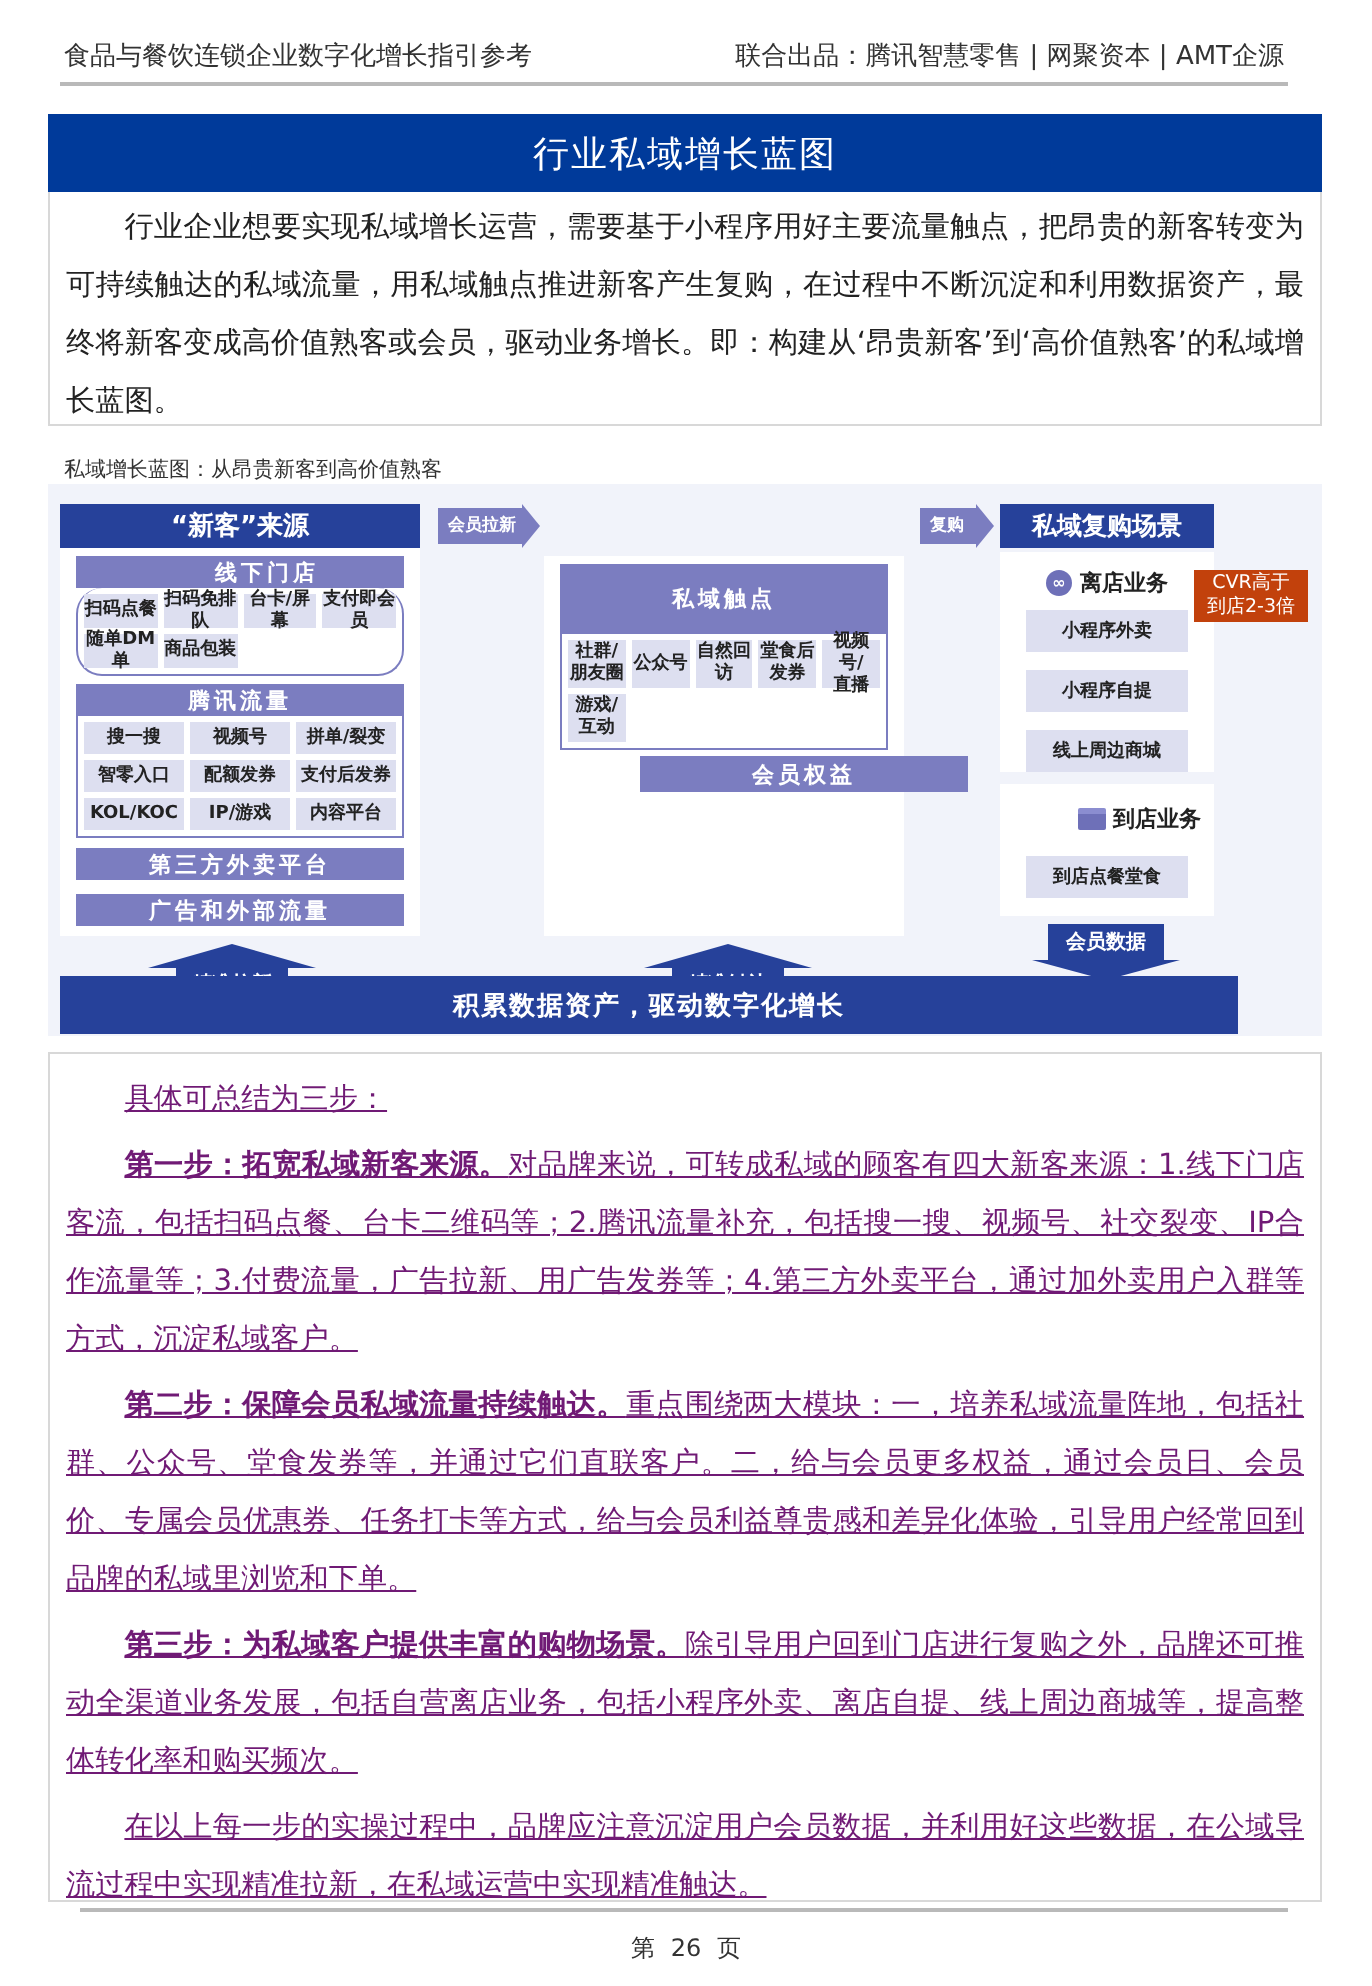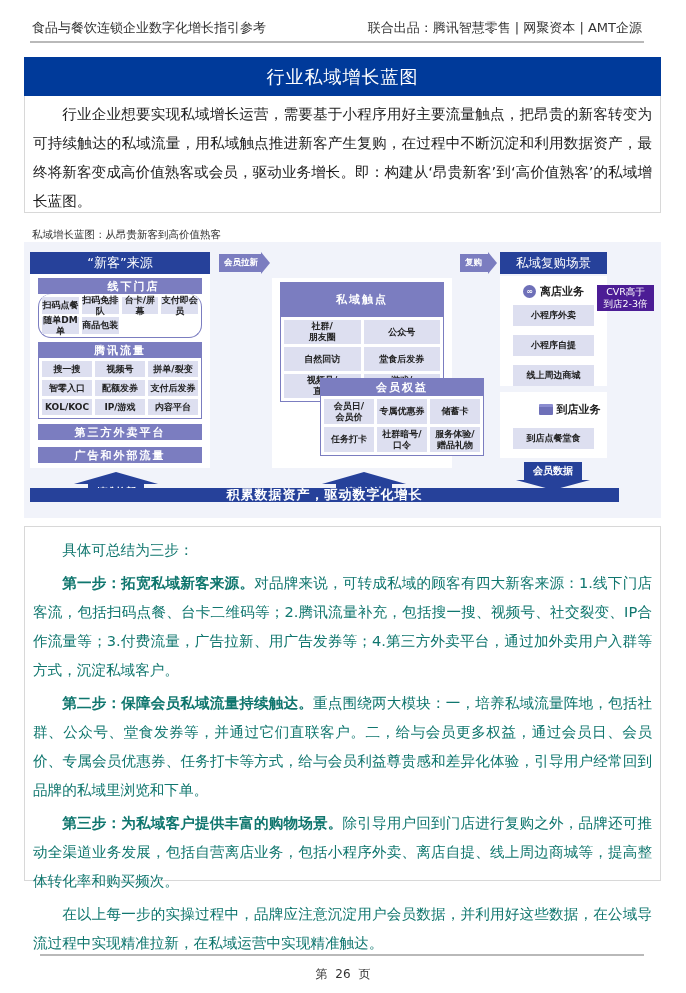--- a/index.html
+++ b/index.html
@@ -11,46 +11,46 @@
 
   .banner { position: absolute; left: 24px; top: 57px; width: 637px; height: 39px; background: #003a9a; color: #fff; font-size: 18px; display: flex; align-items: center; justify-content: center; letter-spacing: 1px; }
 
   .intro { position: absolute; left: 24px; top: 96px; width: 637px; height: 117px; border: 1px solid #d8d8d8; border-top: none; padding: 3px 8px 0 8px; font-size: 14.6px; line-height: 29px; color: #222; text-align: justify; text-indent: 2em; }
 
   .fig-caption { position: absolute; left: 32px; top: 228px; font-size: 10.5px; color: #333; }
 
   .diagram { position: absolute; left: 24px; top: 242px; width: 637px; height: 276px; background: #f1f3fa; }
 
   
-  .dk-title { position: absolute; background: #26419a; color: #fff; font-weight: normal; display: flex; align-items: center; justify-content: center; text-align: center; }
+  .dk-title { position: absolute; background: #26419a; color: #fff; font-weight: bold; display: flex; align-items: center; justify-content: center; text-align: center; }
   .panel { position: absolute; background: #fff; }
   .sub-head { background: #7b7dc0; color: #fff; display: flex; align-items: center; justify-content: center; font-weight: bold; font-size: 11px; letter-spacing: 2px; }
   .grid { display: grid; gap: 3px; padding: 3px; background: #fff; border: 1px solid #7b7dc0; border-top: none; }
   .cell { background: #dddff0; color: #222; font-size: 9px; font-weight: bold; display: flex; align-items: center; justify-content: center; text-align: center; line-height: 11px; white-space: pre-line; }
   .bar { position: absolute; background: #7b7dc0; color: #fff; font-size: 11px; font-weight: bold; display: flex; align-items: center; justify-content: center; letter-spacing: 2px; }
 
   .arrow-r { position: absolute; height: 18px; background: #7b7dc0; color: #fff; font-size: 8.5px; font-weight: bold; display: flex; align-items: center; padding-left: 5px; }
   .arrow-r::after { content: ""; position: absolute; right: -9px; top: -2px; border-left: 9px solid #7b7dc0; border-top: 11px solid transparent; border-bottom: 11px solid transparent; }
 
   .up-arrow { position: absolute; }
   .up-arrow .tri { width: 0; height: 0; border-left: 42px solid transparent; border-right: 42px solid transparent; border-bottom: 12px solid #26419a; margin: 0 auto; }
   .up-arrow .stem { background: #26419a; color: #fff; font-size: 10px; font-weight: bold; display: flex; align-items: center; justify-content: center; margin: 0 auto; }
 
   .down-arrow { position: absolute; }
   .down-arrow .stem { background: #26419a; color: #fff; font-size: 10px; font-weight: bold; display: flex; align-items: center; justify-content: center; margin: 0 auto; }
   .down-arrow .tri { width: 0; height: 0; border-left: 37px solid transparent; border-right: 37px solid transparent; border-top: 10px solid #26419a; margin: 0 auto; }
 
-  .base-bar { position: absolute; left: 6px; top: 246px; width: 589px; height: 14px; background: #26419a; color: #fff; font-size: 13px; font-weight: bold; display: flex; align-items: center; justify-content: center; letter-spacing: 1px; }
+  .base-bar { position: absolute; left: 6px; top: 246px; width: 589px; height: 29px; background: #26419a; color: #fff; font-size: 13px; font-weight: bold; display: flex; align-items: center; justify-content: center; letter-spacing: 1px; }
 
   .right-cell { position: absolute; left: 13px; width: 81px; height: 21px; background: #dddff0; font-size: 9px; font-weight: bold; display: flex; align-items: center; justify-content: center; color: #222; }
   .biz-head { position: absolute; left: 0; width: 107px; display: flex; align-items: center; justify-content: center; font-size: 11px; font-weight: bold; color: #222; gap: 4px; }
 
-  .cvr { position: absolute; left: 573px; top: 43px; width: 57px; height: 26px; background: #4c1d95; color: #fff; font-size: 9.5px; line-height: 12px; text-align: center; display: flex; align-items: center; justify-content: center; white-space: pre-line; }
+  .cvr { position: absolute; left: 573px; top: 43px; width: 57px; height: 26px; background: #c2410c; color: #fff; font-size: 9.5px; line-height: 12px; text-align: center; display: flex; align-items: center; justify-content: center; white-space: pre-line; }
 
-  .body-box { position: absolute; left: 24px; top: 526px; width: 637px; height: 355px; border: 1px solid #d8d8d8; padding: 8px 8px 0 8px; font-size: 14.6px; line-height: 29px; color: #0f766e; text-align: justify; }
+  .body-box { position: absolute; left: 24px; top: 526px; width: 637px; height: 425px; border: 1px solid #d8d8d8; padding: 8px 8px 0 8px; font-size: 14.6px; line-height: 29px; color: #701a75; text-align: justify; text-decoration: underline; }
   .body-box p { text-indent: 2em; margin-bottom: 4px; }
   .body-box b { font-weight: bold; }
 
   .foot-line { position: absolute; left: 40px; top: 954px; width: 604px; height: 2px; background: #b9b9b9; }
   .page-num { position: absolute; left: 0; width: 686px; top: 966px; text-align: center; font-size: 12px; color: #333; word-spacing: 4px; }
 </style>
 </head>
 <body>
 
 <div class="hdr">
@@ -100,45 +100,34 @@
     <div class="tri"></div>
     <div class="stem" style="width:56px; height:16px;">精准拉新</div>
   </div>
 
   <div class="arrow-r" style="left:195px; top:12px; width:42px;">会员拉新</div>
 
   <div class="dk-title" style="left:248px; top:10px; width:180px; height:22px; font-size:13px;margin-top:32px;">“会员”私域流量持续触达</div>
   <div class="panel" style="left:248px; top:36px; width:180px; height:190px;">
     <div style="position:absolute; left:8px; top:4px; width:164px;">
       <div class="sub-head" style="height:35px;">私域触点</div>
-      <div class="grid" style="grid-template-columns:repeat(2,1fr); grid-auto-rows:24px;">
+      <div class="grid" style="grid-template-columns:repeat(5,1fr); grid-auto-rows:24px;">
         <div class="cell">社群/
 朋友圈</div>
         <div class="cell">公众号</div>
         <div class="cell">自然回访</div>
         <div class="cell">堂食后发券</div>
         <div class="cell">视频号/
 直播</div>
         <div class="cell">游戏/
 互动</div>
       </div>
     </div>
     <div style="position:absolute; left:8px; top:100px; width:164px;margin-left:40px;">
       <div class="sub-head" style="height:18px;">会员权益</div>
-      <div class="grid" style="grid-template-columns:repeat(3,1fr); grid-auto-rows:25px;">
-        <div class="cell">会员日/
-会员价</div>
-        <div class="cell">专属优惠券</div>
-        <div class="cell">储蓄卡</div>
-        <div class="cell">任务打卡</div>
-        <div class="cell">社群暗号/
-口令</div>
-        <div class="cell">服务体验/
-赠品礼物</div>
-      </div>
     </div>
   </div>
   <div class="up-arrow" style="left:298px; top:230px; width:84px;">
     <div class="tri"></div>
     <div class="stem" style="width:56px; height:16px;">精准触达</div>
   </div>
 
   <div class="arrow-r" style="left:436px; top:12px; width:28px;">复购</div>
 
   <div class="dk-title" style="left:476px; top:10px; width:107px; height:22px; font-size:12.5px;">私域复购场景</div>

